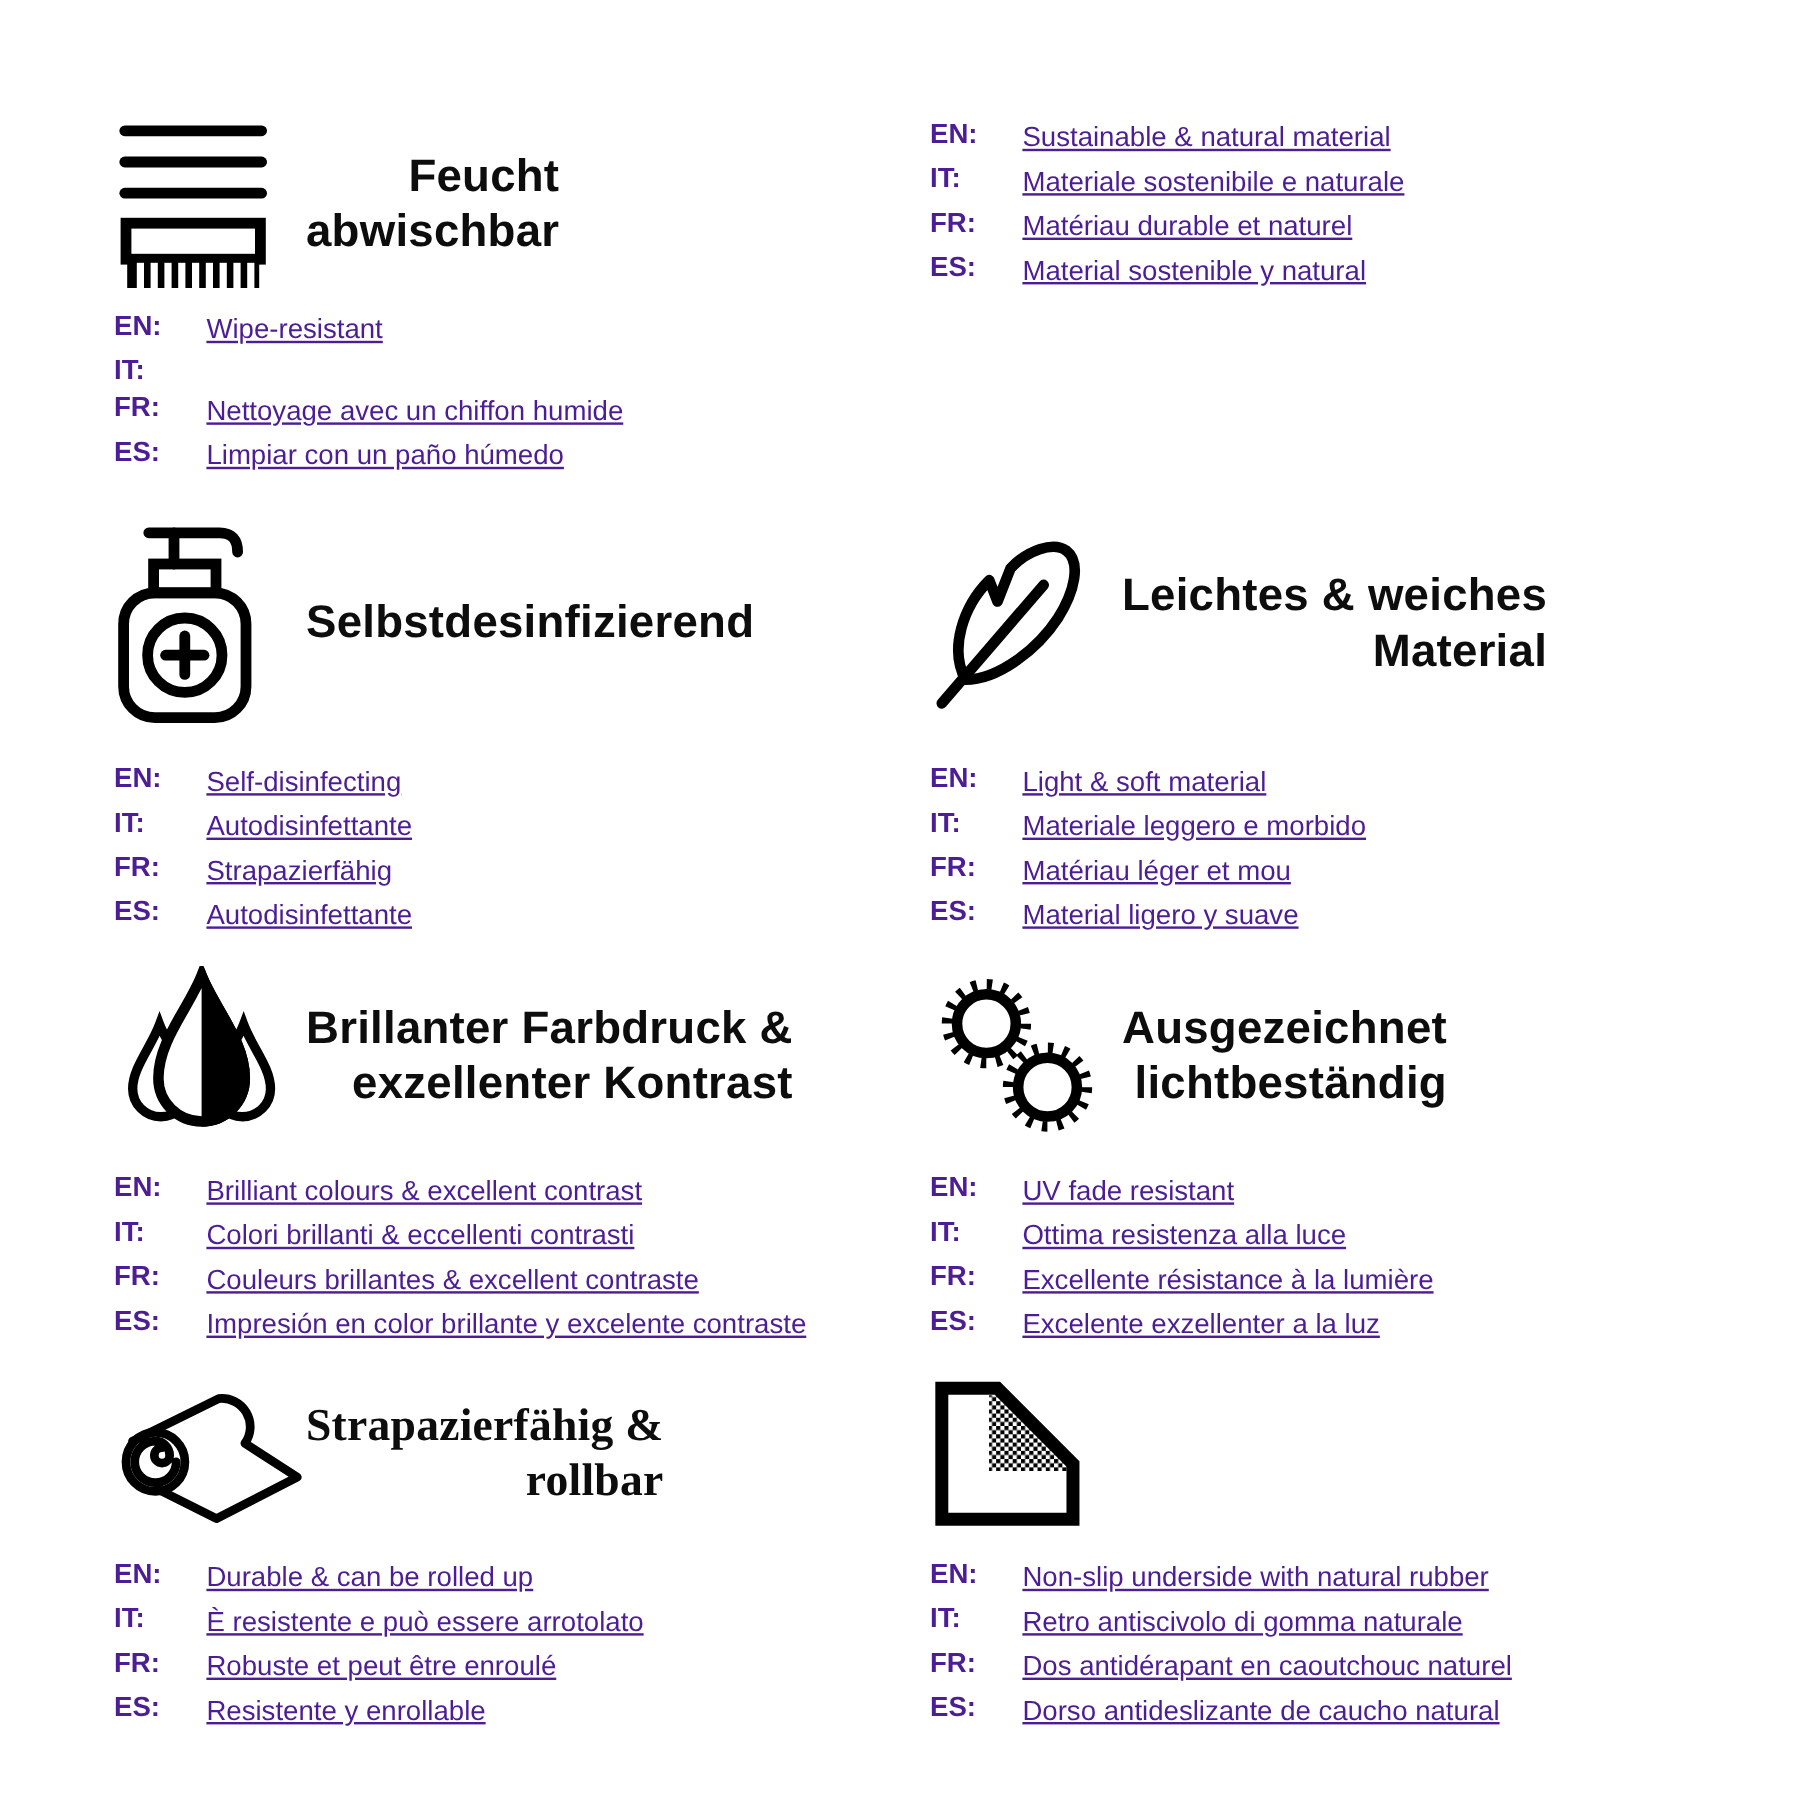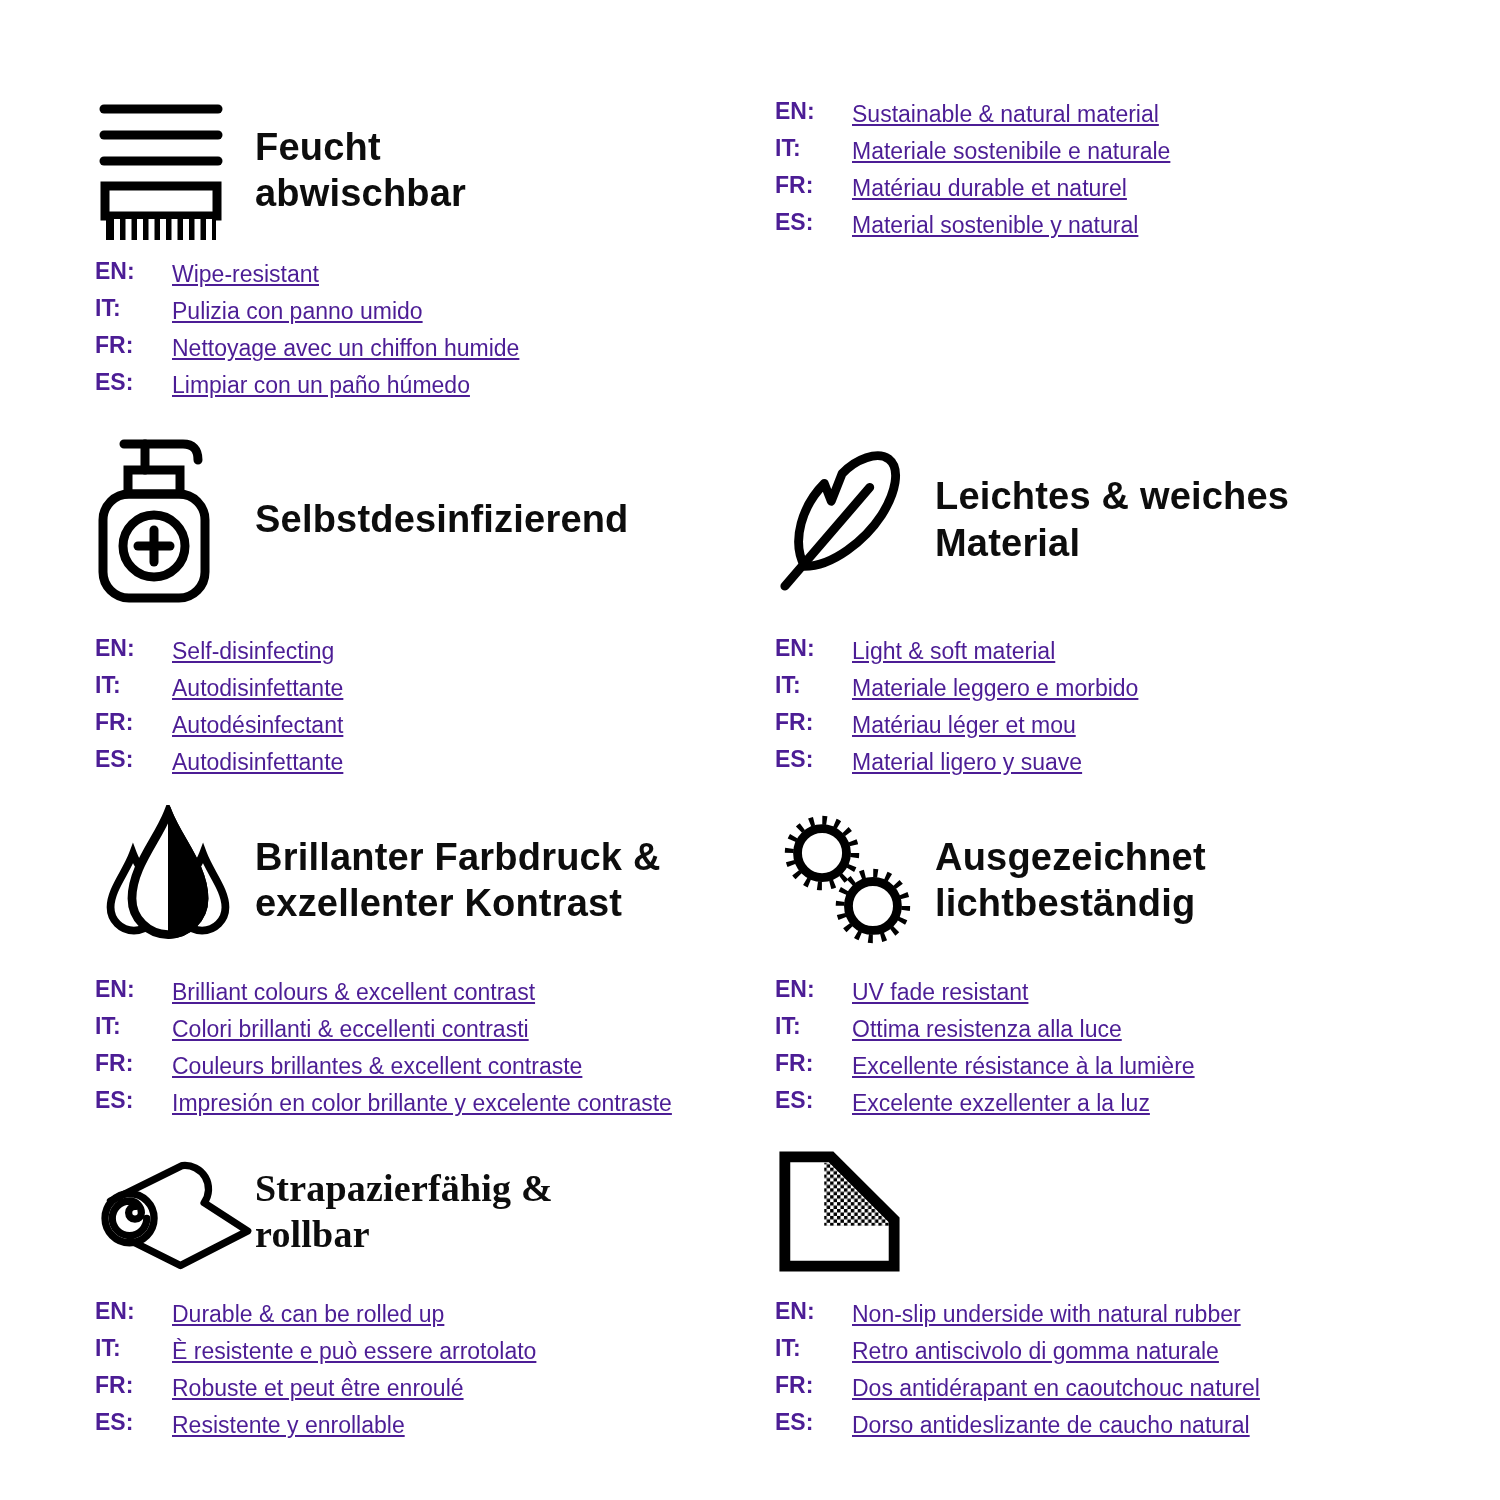--- a/index.html
+++ b/index.html
@@ -8,21 +8,21 @@
     font-family:"Liberation Sans",sans-serif;overflow:hidden;
   }
   .grid{
     display:grid;
     grid-template-columns:680px 685px;
     grid-template-rows:322px 380px 340px auto;
     padding:90px 40px 0 95px;
     box-sizing:border-box;
   }
   .feature{min-width:0;}
-  .feature-header{display:flex;align-items:center;}
+  .feature-header{display:flex;align-items:center;text-align:right;}
   .r1 .feature-header{height:160px;}
   .r2 .feature-header{height:215px;}
   .r3 .feature-header{height:176px;}
   .r4 .feature-header{height:158px;font-family:Liberation Serif, serif;}
   .icon-box{flex:0 0 160px;width:160px;display:flex;align-items:center;justify-content:flex-start;}
   .feature-title{
     margin:0;font-size:38px;font-weight:700;line-height:1.22;
     white-space:pre-line;letter-spacing:0.2px;color:#0d0d0d;
   }
   .translations{margin:6px 0 0 0;}
@@ -66,21 +66,20 @@
       <h2 class="feature-title">Feucht
 abwischbar</h2>
     </div>
     <dl class="translations">
       <div class="t-row">
           <dt>EN:</dt>
           <dd>Wipe-resistant</dd>
         </div>
       <div class="t-row">
           <dt>IT:</dt>
-          <dd>Pulizia con panno umido</dd>
         </div>
       <div class="t-row">
           <dt>FR:</dt>
           <dd>Nettoyage avec un chiffon humide</dd>
         </div>
       <div class="t-row">
           <dt>ES:</dt>
           <dd>Limpiar con un paño húmedo</dd>
         </div>
     </dl>
@@ -130,21 +129,21 @@
       <div class="t-row">
           <dt>EN:</dt>
           <dd>Self-disinfecting</dd>
         </div>
       <div class="t-row">
           <dt>IT:</dt>
           <dd>Autodisinfettante</dd>
         </div>
       <div class="t-row">
           <dt>FR:</dt>
-          <dd>Autodésinfectant</dd>
+          <dd>Strapazierfähig</dd>
         </div>
       <div class="t-row">
           <dt>ES:</dt>
           <dd>Autodisinfettante</dd>
         </div>
     </dl>
   </section>
 
   <section class="feature r2">
     <div class="feature-header">

